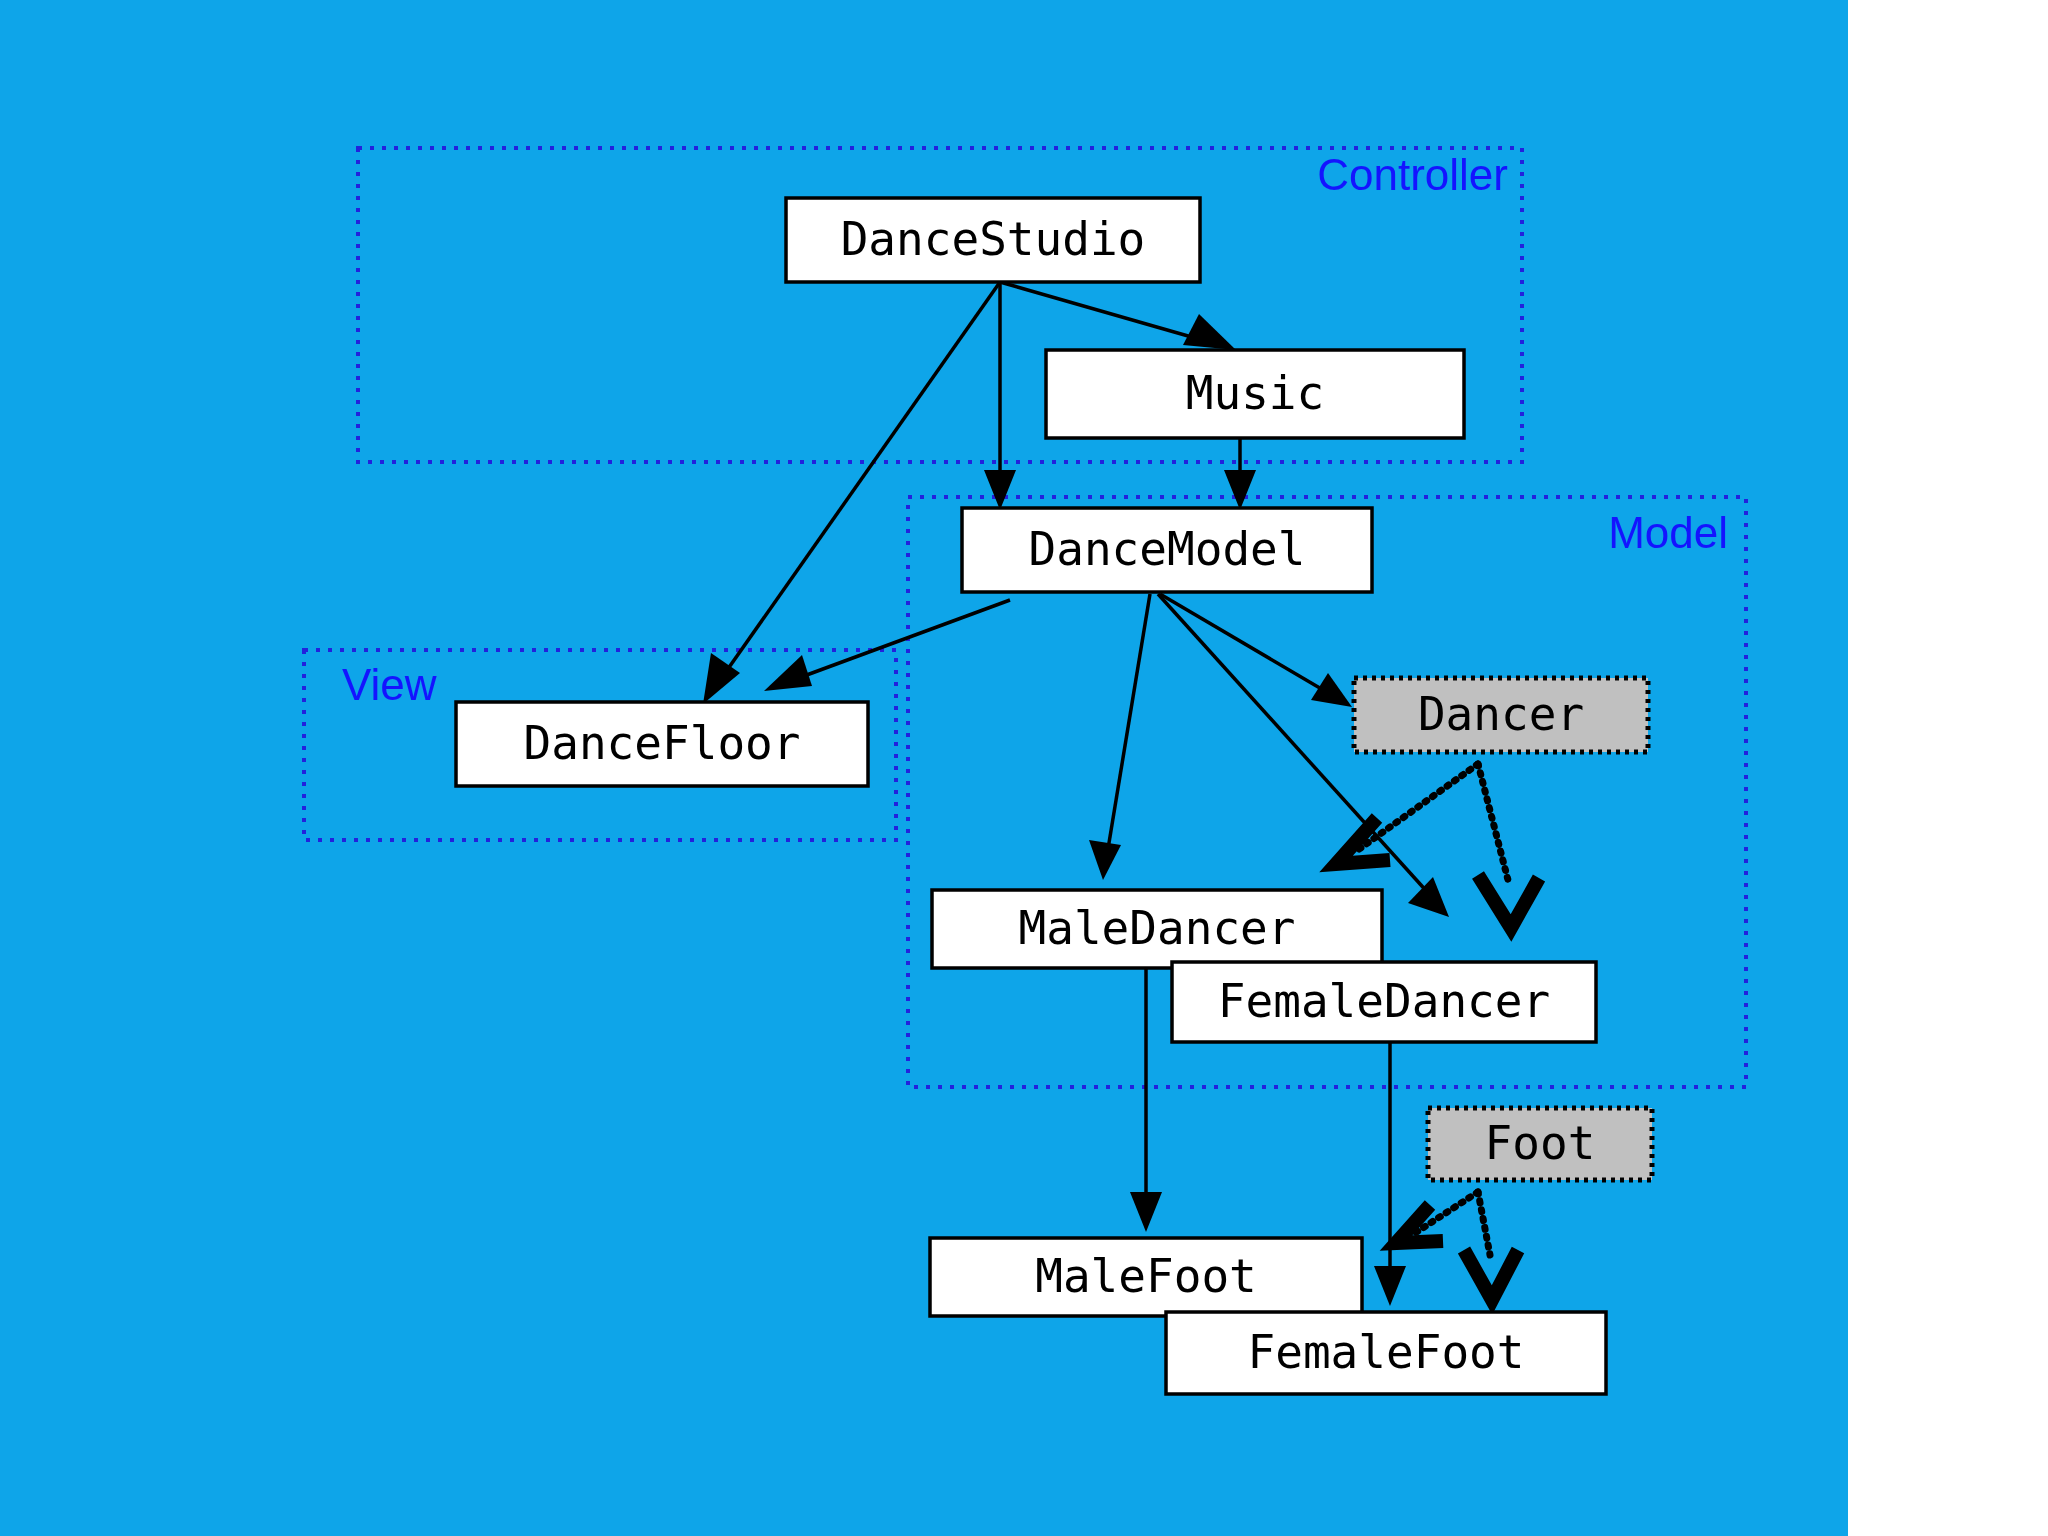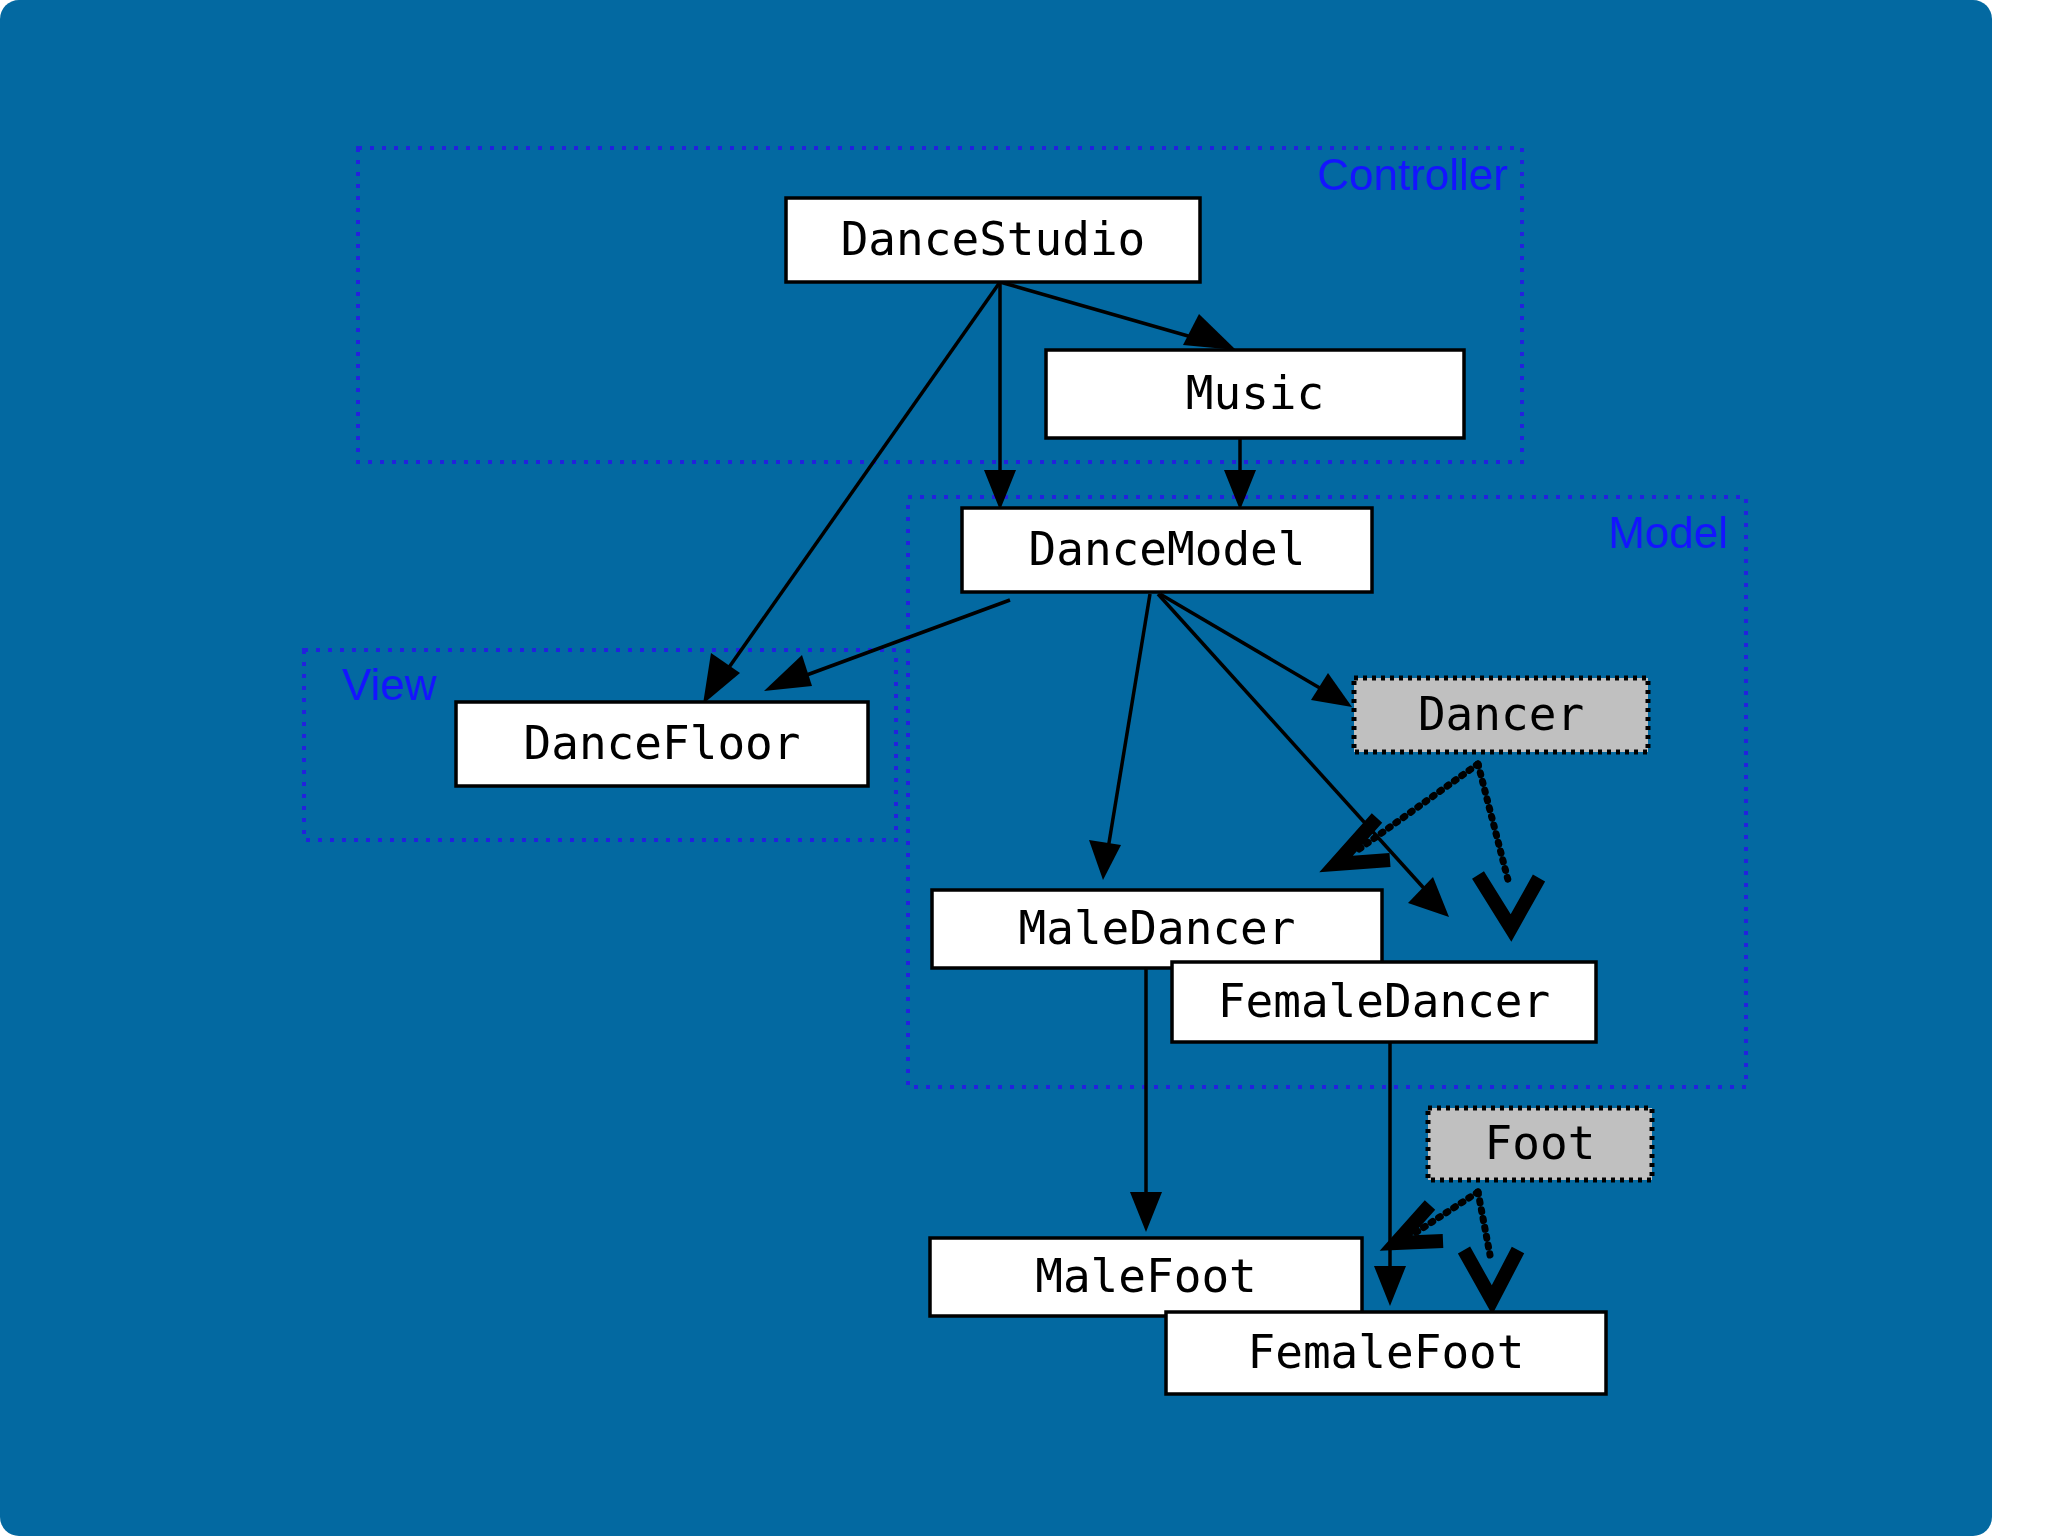--- a/index.html
+++ b/index.html
@@ -8,24 +8,23 @@
     background: #ffffff;
   }
   body {
     width: 2048px;
     height: 1536px;
     overflow: hidden;
     font-family: "Liberation Sans", sans-serif;
   }
   #diagram-root {
     position: relative;
-    width: 1992px;
+    width: 1848px;
     height: 1536px;
-    background: #0369a1;
-    border-radius: 19px;
+    background: #0ea5e9;
   }
   svg#diagram-svg {
     position: absolute;
     top: 0;
     left: 0;
     width: 2048px;
     height: 1536px;
     display: block;
   }
   .class-label {

